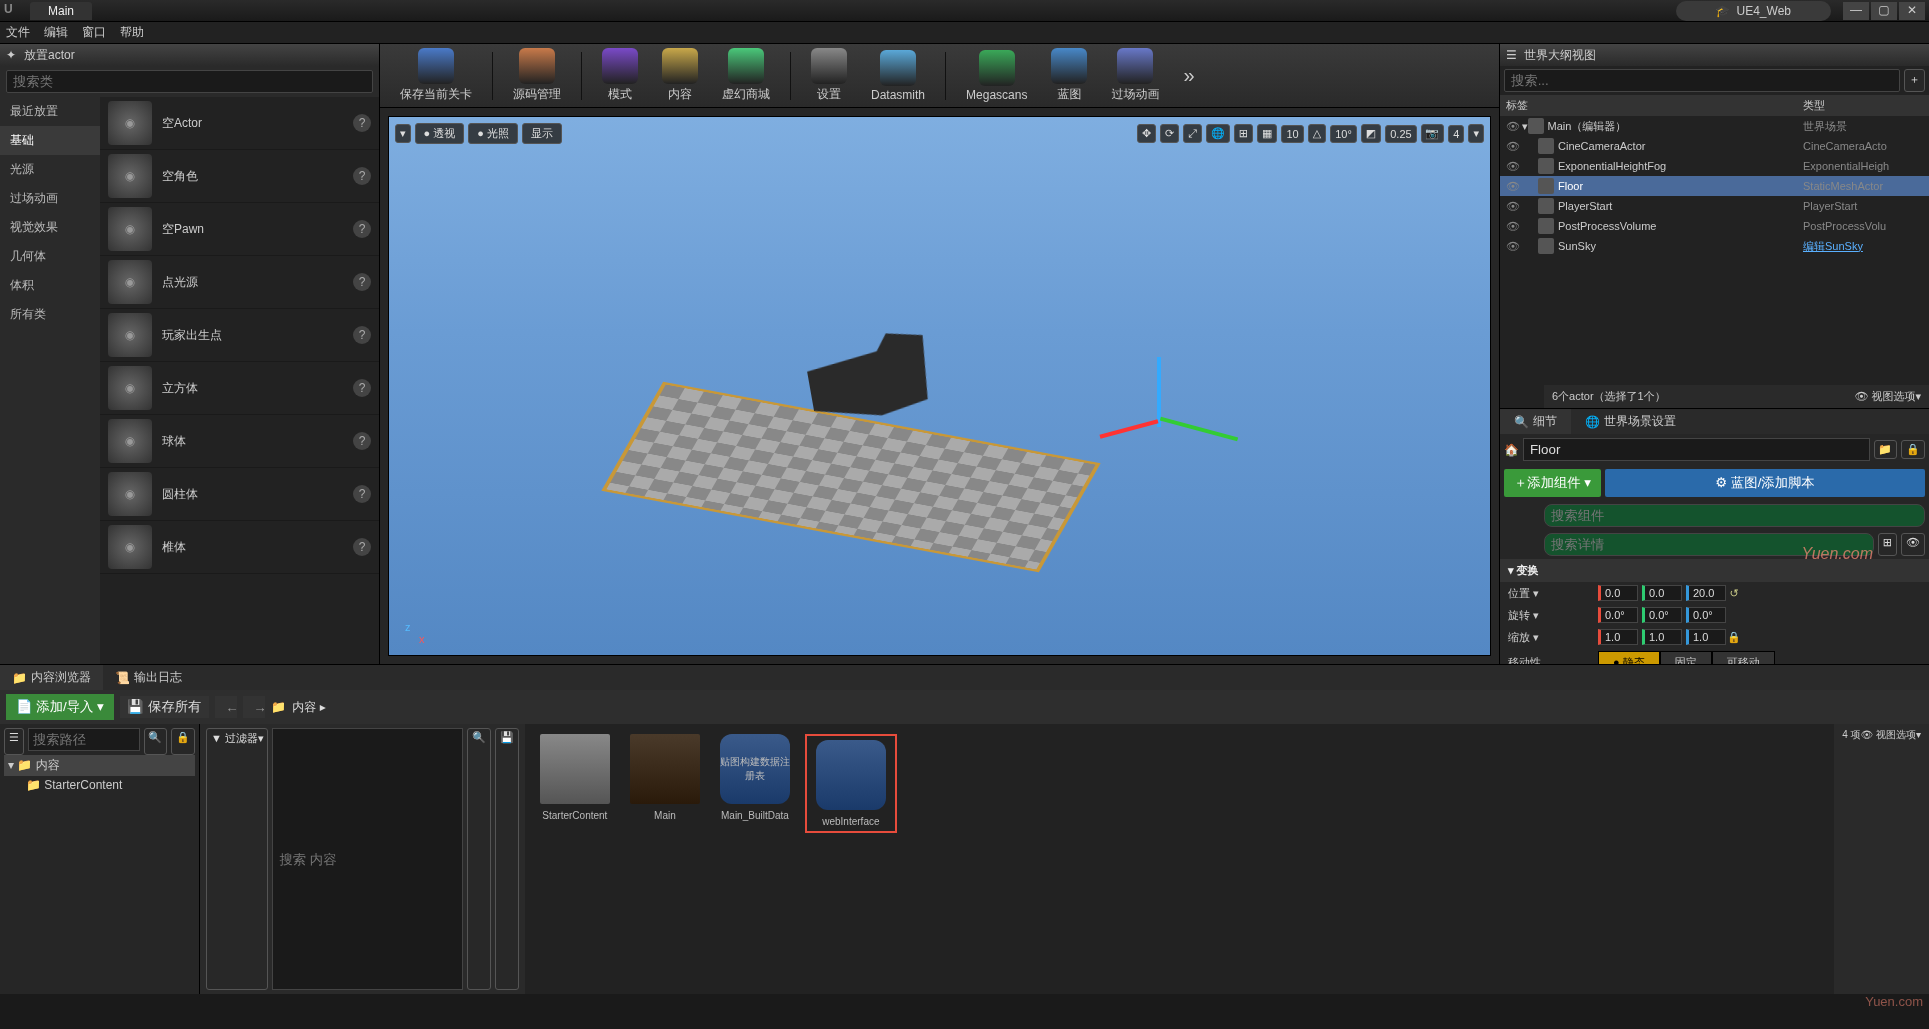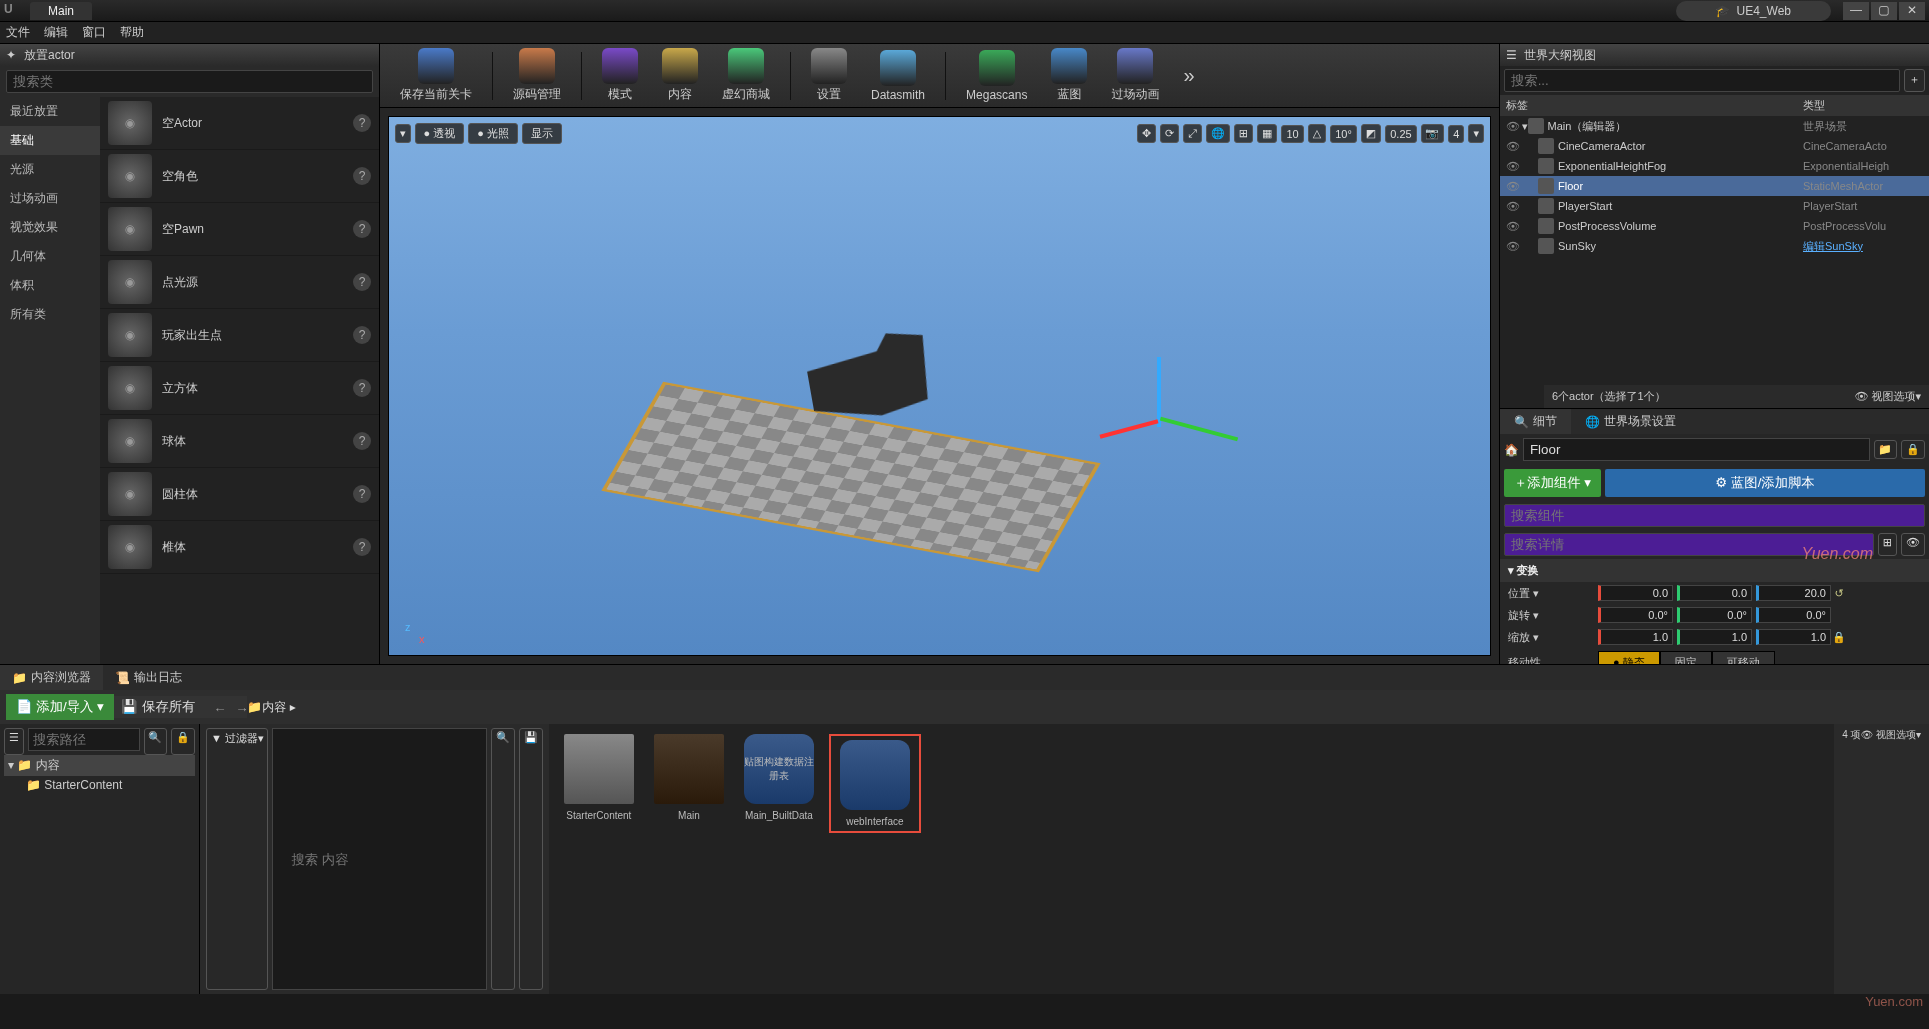--- a/index.html
+++ b/index.html
@@ -67,50 +67,50 @@
 .details-tabs { display:flex; background:#2a2a2a; }
 .dtab { padding:4px 14px; cursor:pointer; display:flex; align-items:center; gap:4px;}
 .dtab.sel { background:#333; }
 .details-body { flex:1; overflow:auto; background:#262626; }
 .name-row { display:flex; padding:4px; gap:4px; align-items:center;}
 .name-row input { flex:1; background:#1a1a1a; border:1px solid #444; color:#ddd; padding:3px 6px;}
 .btn-row { display:flex; padding:4px; gap:4px;}
 .btn-add { background:#3a9a3a; color:#fff; padding:5px 10px; border:none; cursor:pointer; border-radius:2px;}
 .btn-bp { flex:1; background:#2a6aaa; color:#fff; padding:5px 10px; border:none; cursor:pointer; border-radius:2px;}
 .detail-search { padding:3px 4px; display:flex; gap:4px;}
-.detail-search input{ flex:1; background:#4c1d95; border:1px solid #444; color:#aaa; padding:3px 6px; border-radius:2px;}
+.detail-search input{ flex:1; background:#14532d; border:1px solid #444; color:#aaa; padding:3px 6px; border-radius:8px;margin-left:40px;}
 .section-head { background:#333; padding:4px 8px; font-weight:bold; font-size:11px; color:#eee;}
 .prop-row { display:flex; align-items:center; padding:3px 8px; font-size:11px;}
 .prop-row .plabel { width:90px; color:#ccc;}
 .vec3 { display:flex; gap:4px; }
-.numf { width:75px; background:#1a1a1a; border:1px solid #444; color:#ddd; padding:1px 4px; font-size:11px; border-left:3px solid #888;text-align:right;}
+.numf { width:40px; background:#1a1a1a; border:1px solid #444; color:#ddd; padding:1px 4px; font-size:11px; border-left:3px solid #888;}
 .numf.x { border-left-color:#e74c3c;} .numf.y { border-left-color:#2ecc71;} .numf.z { border-left-color:#3498db;}
 .lock { width:16px; text-align:center; color:#888; cursor:pointer;}
 .reset { width:16px; text-align:center; color:#cc8; cursor:pointer;}
 .mob-row { display:flex; gap:0; }
 .mob-btn { padding:3px 14px; background:#333; border:1px solid #000; cursor:pointer; font-size:11px;}
 .mob-btn.sel { background:#c90; color:#000; }
 
 .bottom-row { display:flex; height:330px; border-top:1px solid #000;}
 .cb-panel { flex:1; background:#222; display:flex; flex-direction:column;}
 .cb-tabs { display:flex; background:#2a2a2a;}
 .cb-tab { padding:4px 12px; cursor:pointer; display:flex; align-items:center; gap:4px;}
 .cb-tab.sel { background:#333; }
-.cb-toolbar { display:flex; align-items:center; padding:4px 6px; background:#2e2e2e; }
+.cb-toolbar { display:flex; align-items:center; padding:4px 6px; background:#2e2e2e; gap:6px;}
 .cb-toolbar button { background:#3a8a3a; color:#fff; border:none; padding:4px 10px; cursor:pointer;}
 .cb-toolbar .navbtn { width:22px; height:22px; background:#333; color:#999; border:none; cursor:pointer;}
 .cb-toolbar .path { color:#ddd; }
 .cb-body { flex:1; display:flex; }
 .cb-tree { width:200px; background:#262626; border-right:1px solid #000; padding:4px;}
 .cb-tree input { width:100%; background:#1a1a1a; border:1px solid #444; color:#aaa; padding:3px 4px; margin-bottom:4px;}
 .tree-item { padding:2px 4px; cursor:pointer; display:flex; align-items:center; gap:4px;}
 .tree-item.sel { background:#444; }
 .cb-main { flex:1; display:flex; flex-direction:row;}
 .cb-filter { display:flex; padding:4px 6px; gap:4px; background:#2a2a2a;}
-.cb-filter input { flex:1; background:#1a1a1a; border:1px solid #444; color:#f0abfc; padding:3px 18px;}
+.cb-filter input { flex:1; background:#1a1a1a; border:1px solid #444; color:#f0abfc; padding:3px 6px;}
 .cb-grid { flex:1; padding:10px; display:flex; gap:10px; align-items:flex-start;}
 .cb-item { width:80px; text-align:center; cursor:pointer;}
 .cb-thumb { width:70px; height:70px; background:#444; border-radius:2px; margin:0 auto 6px; display:flex; align-items:center; justify-content:center; font-size:10px; color:#bbb;}
 .cb-thumb.folder { background:linear-gradient(#888,#555);}
 .cb-thumb.level { background:linear-gradient(#4a3a2a,#2a1a0a);}
 .cb-thumb.blue { background:linear-gradient(#3a5a8a,#1a3a6a);border-radius:12px;}
 .cb-item .lbl { font-size:10px; color:#bbb; word-break:break-all;}
 .cb-highlight { border:2px solid #e74c3c; padding:4px; }
 .cb-foot { padding:4px 8px; background:#2a2a2a; display:flex; justify-content:space-between; font-size:10px;}
 .watermark { position:absolute; right:56px; top:545px; color:rgba(255,140,120,.7); font-size:16px; font-style:italic; pointer-events:none;}

